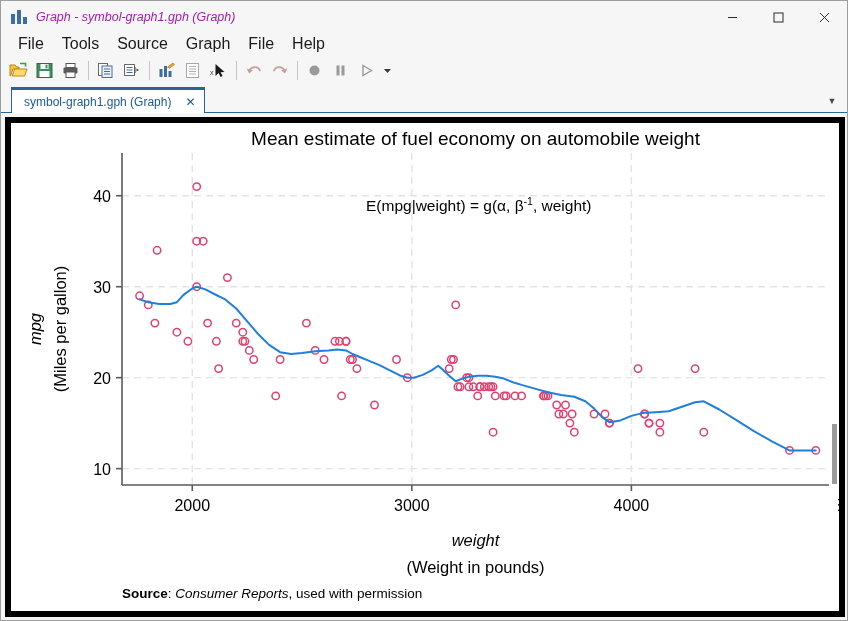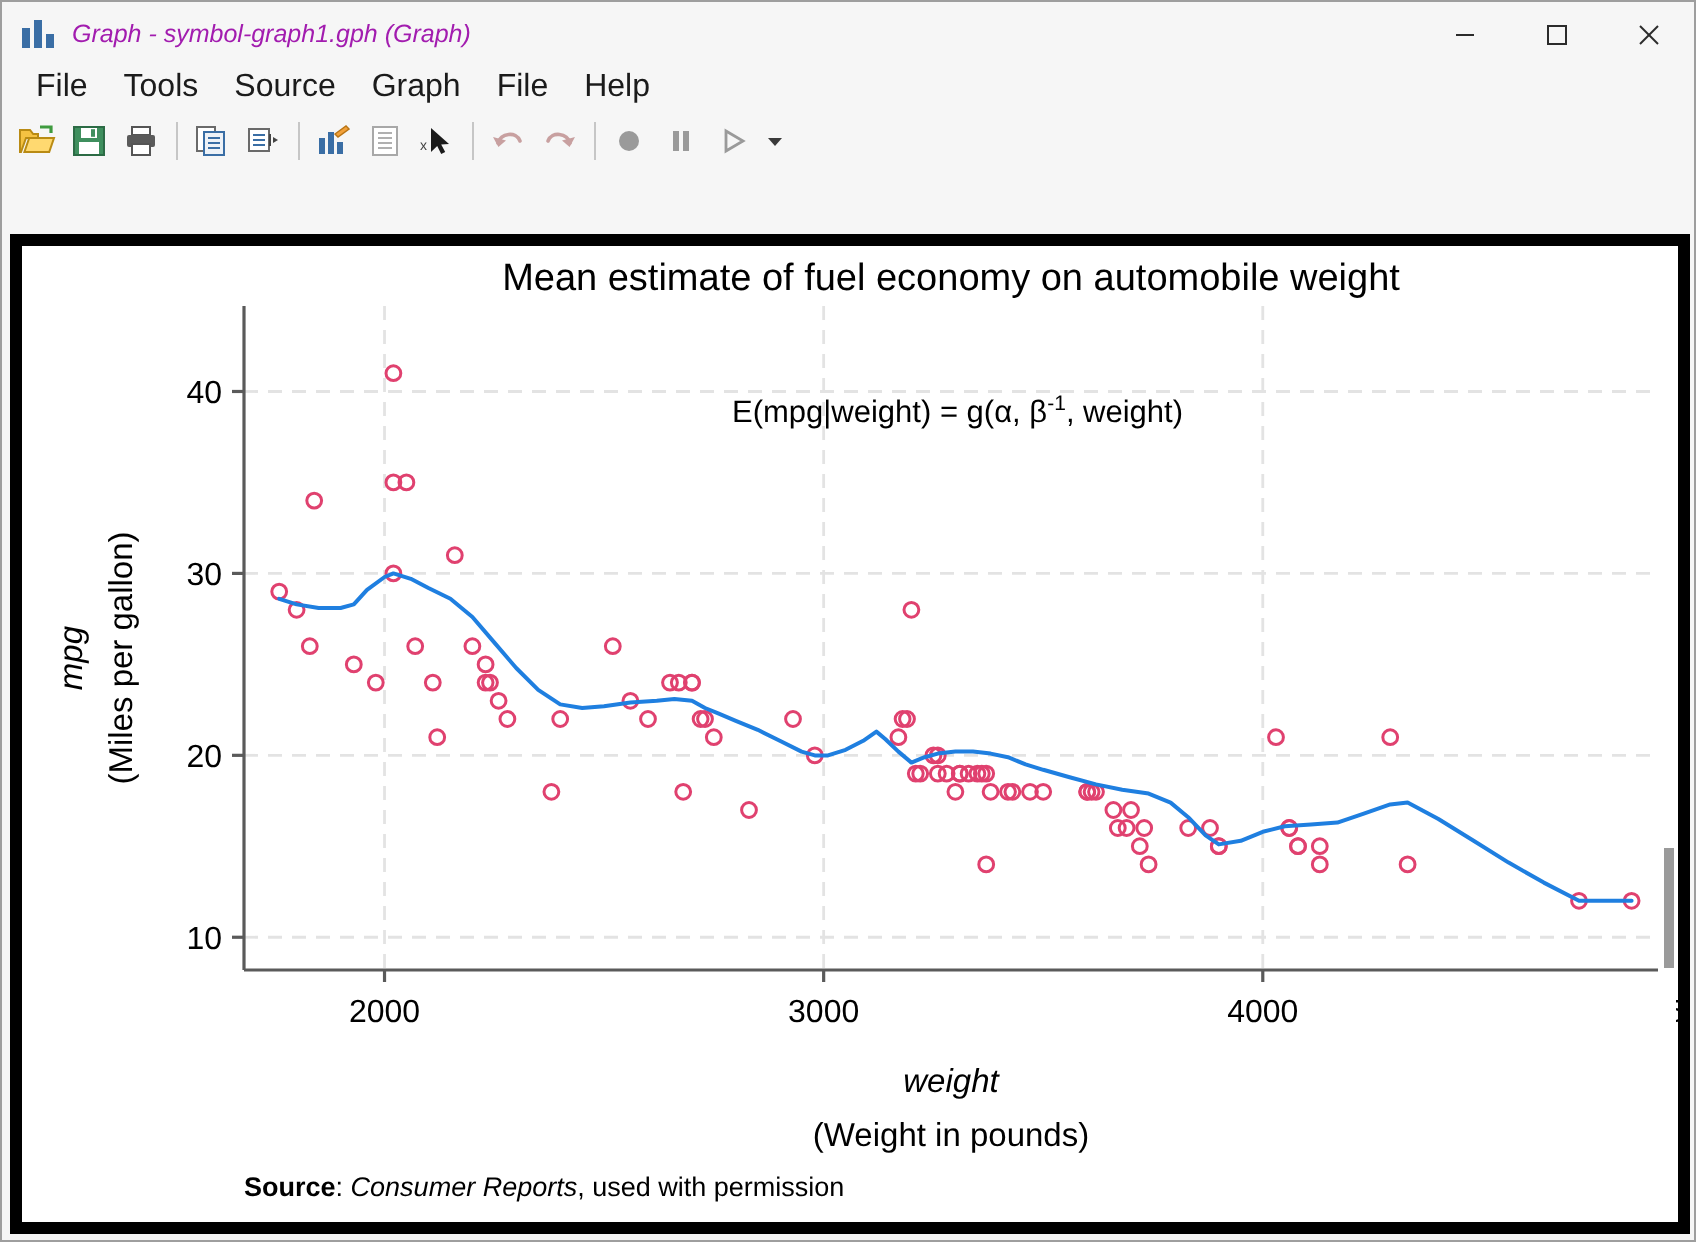--- a/index.html
+++ b/index.html
@@ -268,20 +268,27 @@
         </svg>
     </div>
 
     <div class="tbtn caret">
       <svg width="9" height="9" viewBox="0 0 9 9">
           <path d="M1 3 4.5 7 8 3z" fill="#3a3a3a"></path>
         </svg>
     </div>
   </div>
 
+  <div class="tabstrip">
+    <div class="tab">
+      <span class="tab-label">symbol-graph1.gph (Graph)</span>
+      <span class="tab-close">✕</span>
+    </div>
+    <div class="strip-caret">▼</div>
+  </div>
 
   <div class="graph-wrap">
     <svg class="graph-svg" id="plot" width="838" height="498" viewBox="0 0 838 498">
         <text x="464.5" y="22" text-anchor="middle" font-size="19" font-family="Liberation Sans, sans-serif" fill="#000000">Mean estimate of fuel economy on automobile weight</text>
         <line x1="111" y1="345.6268221574344" x2="818" y2="345.6268221574344" stroke="#e3e3e3" stroke-width="1.4" stroke-dasharray="7 5"></line>
         <line x1="111" y1="254.66472303206996" x2="818" y2="254.66472303206996" stroke="#e3e3e3" stroke-width="1.4" stroke-dasharray="7 5"></line>
         <line x1="111" y1="163.70262390670553" x2="818" y2="163.70262390670553" stroke="#e3e3e3" stroke-width="1.4" stroke-dasharray="7 5"></line>
         <line x1="111" y1="72.7405247813411" x2="818" y2="72.7405247813411" stroke="#e3e3e3" stroke-width="1.4" stroke-dasharray="7 5"></line>
         <line x1="181.26086956521738" y1="30" x2="181.26086956521738" y2="362" stroke="#e3e3e3" stroke-width="1.4" stroke-dasharray="7 5"></line>
         <line x1="400.82608695652175" y1="30" x2="400.82608695652175" y2="362" stroke="#e3e3e3" stroke-width="1.4" stroke-dasharray="7 5"></line>

